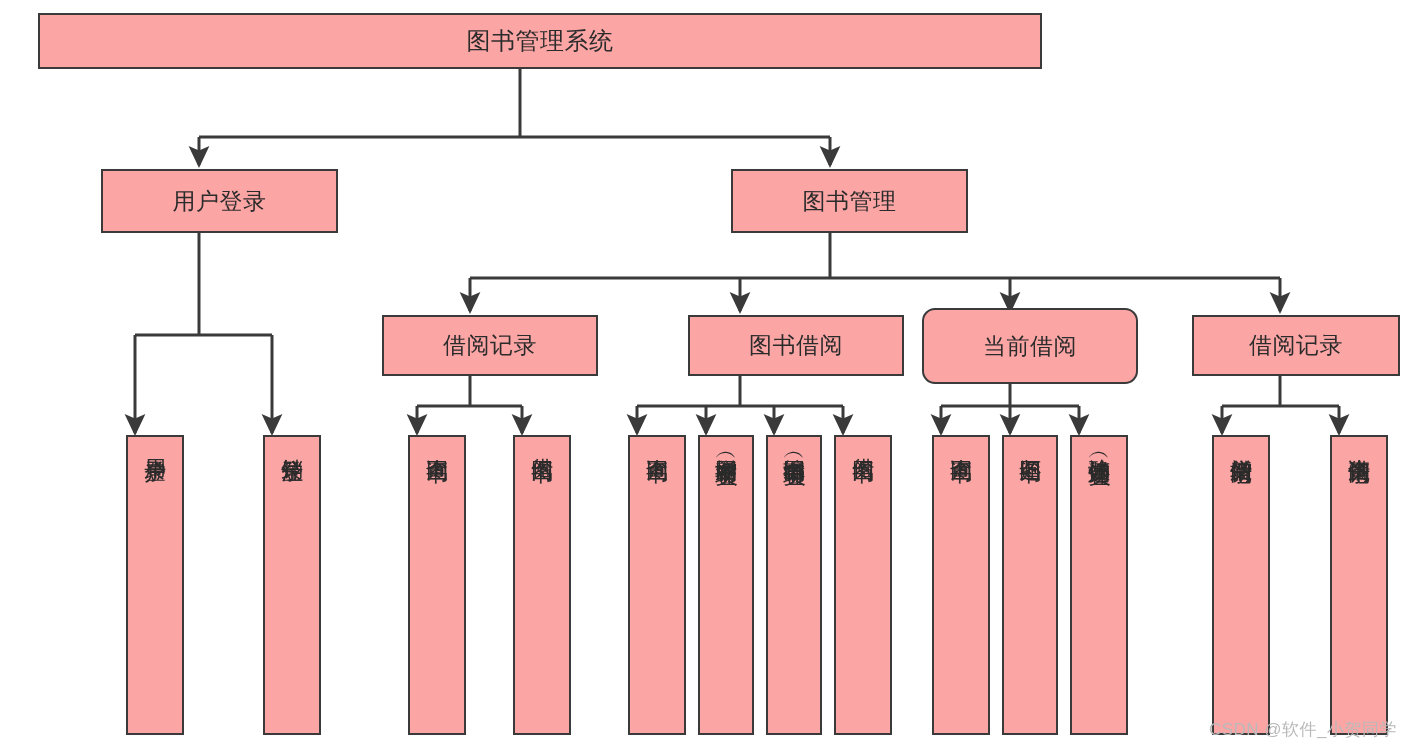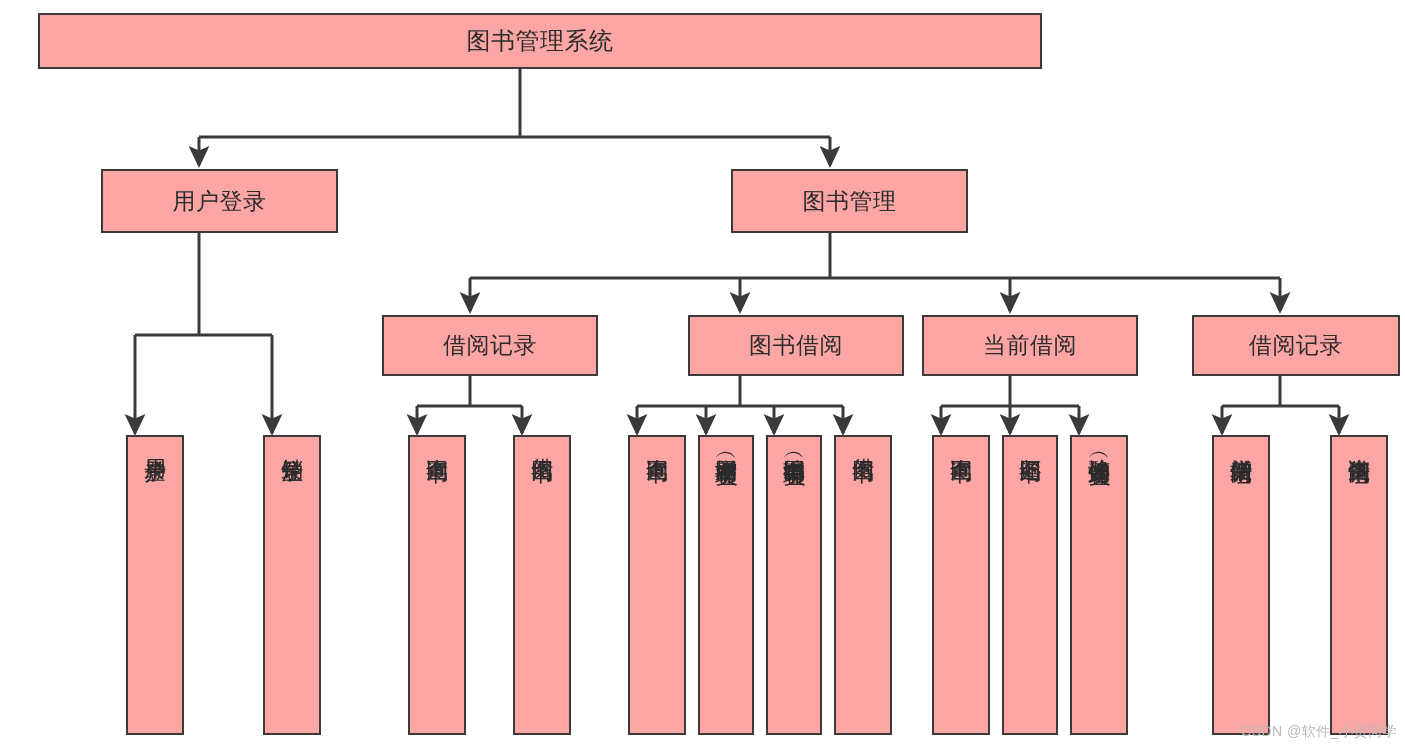--- a/index.html
+++ b/index.html
@@ -64,21 +64,21 @@
     text-orientation: upright;
     font-size: 22px;
     line-height: 1.02;
     letter-spacing: 1px;
     white-space: nowrap;
   }
   .watermark {
     position: absolute;
     right: 8px;
     bottom: 6px;
-    font-size: 14px;
+    font-size: 17px;
     color: #b9b9b9;
     letter-spacing: 0.5px;
     z-index: 5;
     white-space: nowrap;
   }
 </style>
 </head>
 <body>
 
 <div id="diagram-root">
@@ -143,21 +143,21 @@
   <div class="node h" style="left:711px; top:169px; width:237px; height:64px;">
     <span class="label">图书管理</span>
   </div>
 
   <div class="node h" style="left:362px; top:315px; width:216px; height:61px;">
     <span class="label">借阅记录</span>
   </div>
   <div class="node h" style="left:668px; top:315px; width:216px; height:61px;">
     <span class="label">图书借阅</span>
   </div>
-  <div class="node h" style="left:902px; top:315px; width:216px; height:61px;">
+  <div class="node h" style="left:902px; top:308px; width:216px; height:76px;border-radius:13px;">
     <span class="label">当前借阅</span>
   </div>
   <div class="node h" style="left:1172px; top:315px; width:208px; height:61px;">
     <span class="label">借阅记录</span>
   </div>
 
   <div class="node v" style="left:106px; top:435px; width:58px; height:300px;">
     <span class="label">用户登录</span>
   </div>
   <div class="node v" style="left:243px; top:435px; width:58px; height:300px;">

